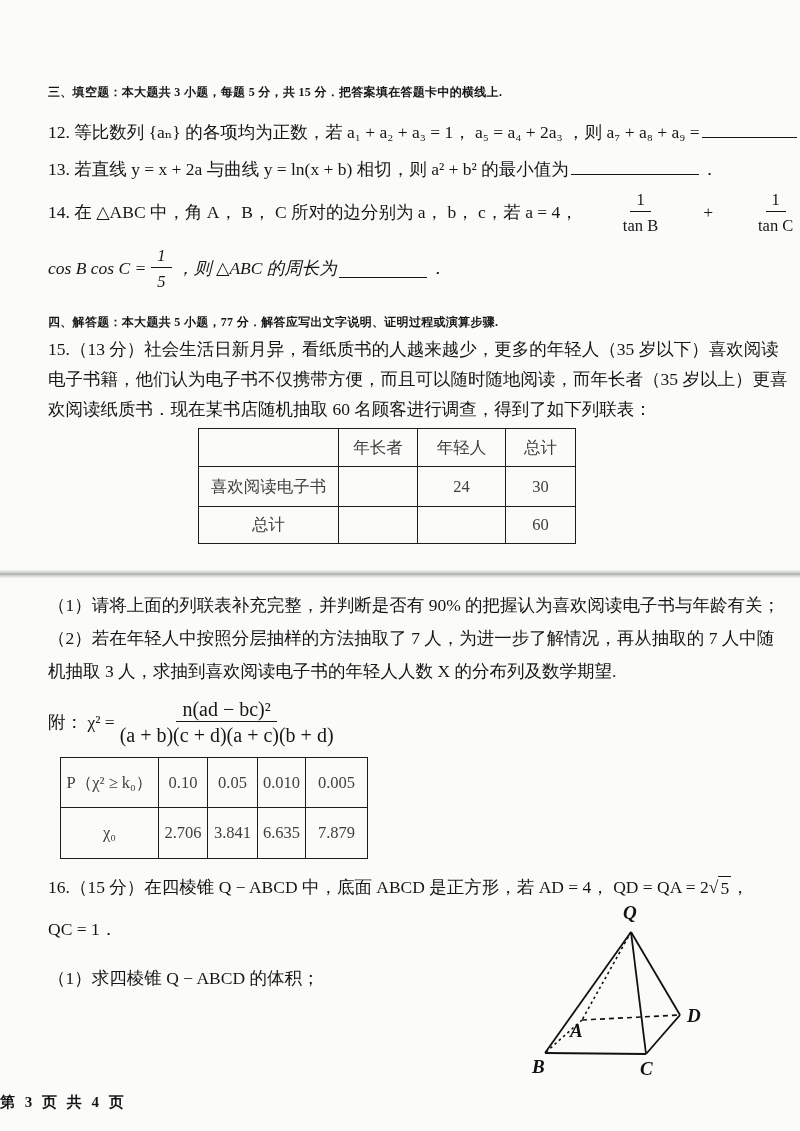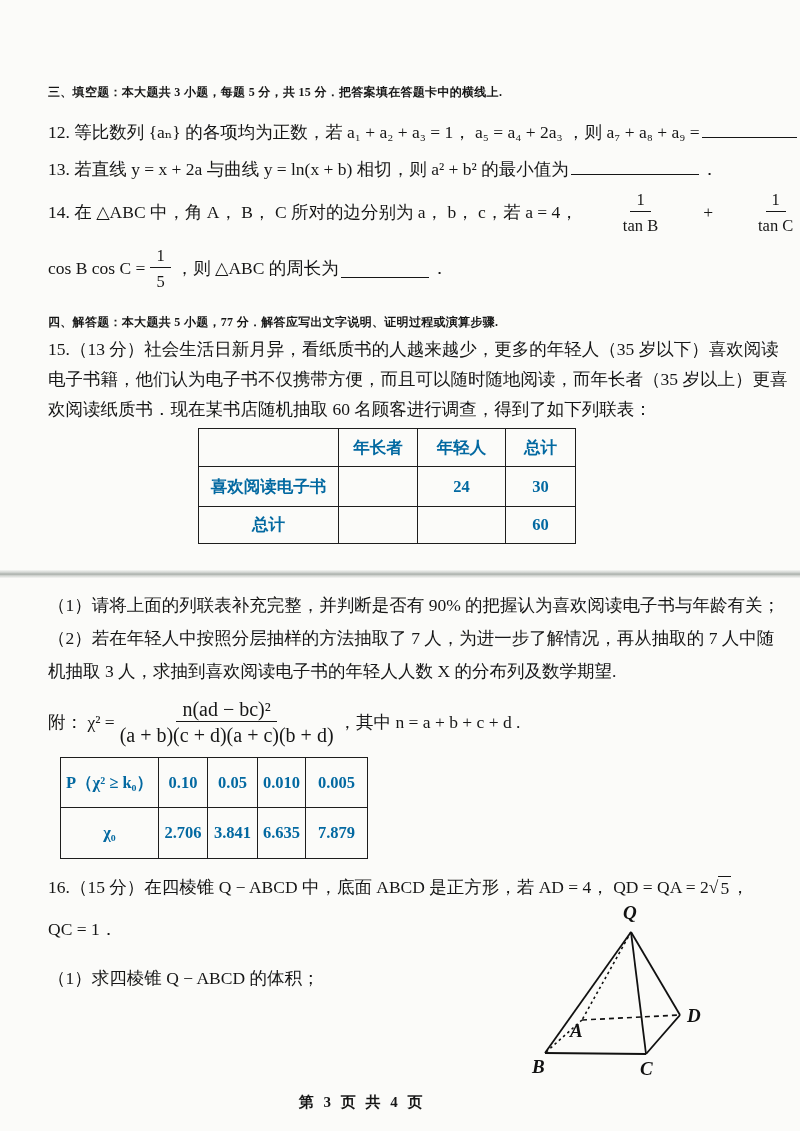--- a/index.html
+++ b/index.html
@@ -29,35 +29,35 @@
     height:1.05em;vertical-align:baseline;margin:0 2px;
   }
   .b95{width:95px;}
   .b128{width:128px;}
   .b88{width:88px;}
   .sqrt{display:inline-flex;align-items:flex-start;}
   .radicand{border-top:1.6px solid #161616;padding:0 2px;}
   table.sheet{border-collapse:collapse;position:absolute;background:transparent;z-index:2;}
   table.sheet td{
     border:1.8px solid #1d1d1d;text-align:center;
-    font-size:16.5px;padding:0 4px;color:#0369a1;font-weight:bold;
+    font-size:16.5px;padding:0 4px;color:#404040;
   }
   .scanband{
     position:absolute;left:0;top:570px;width:800px;height:8px;z-index:1;
     background:linear-gradient(#f3f4f2 0%,#c2c7c3 35%,#9aa19c 52%,#c9cdc9 70%,#f3f4f2 100%);
     opacity:0.85;
   }
   .figure{position:absolute;left:520px;top:901px;z-index:2;}
   .figure text{
     font-family:"Liberation Serif","DejaVu Serif",serif;
     font-style:italic;font-weight:700;font-size:19px;fill:#111;
   }
   .footer{
     position:absolute;left:0;top:1093px;width:724px;
-    text-align:center;font-size:15px;font-weight:700;letter-spacing:3px;
+    font-size:15px;font-weight:700;letter-spacing:3px;
   }
 </style>
 </head>
 <body>
 
 <div class="page">
 
   <div class="scanband"></div>
 
   <div class="line bold" style="top:81px;">三、填空题：本大题共 3 小题，每题 5 分，共 15 分．把答案填在答题卡中的横线上.</div>
@@ -77,21 +77,21 @@
       <span class="den">tan B</span>
     </span>
     <span>+</span>
     <span class="frac">
       <span class="num">1</span>
       <span class="den">tan C</span>
     </span>
     <span>= 1 且</span>
   </div>
 
-  <div class="line mathline" style="top:238px;">
+  <div class="line mathline" style="top:238px;font-style:italic;">
     <span>cos B cos C =</span>
     <span class="frac">
       <span class="num">1</span>
       <span class="den">5</span>
     </span>
     <span>，则 △ABC 的周长为</span>
     <span class="blank b88"></span>
     <span>．</span>
   </div>
 
@@ -133,21 +133,20 @@
   <div class="line" style="top:594px;">（1）请将上面的列联表补充完整，并判断是否有 90% 的把握认为喜欢阅读电子书与年龄有关；</div>
   <div class="line" style="top:627px;">（2）若在年轻人中按照分层抽样的方法抽取了 7 人，为进一步了解情况，再从抽取的 7 人中随</div>
   <div class="line" style="top:660px;">机抽取 3 人，求抽到喜欢阅读电子书的年轻人人数 X 的分布列及数学期望.</div>
 
   <div class="line mathline" style="top:692px;">
     <span>附： χ² =</span>
     <span class="frac" style="font-size:20px">
       <span class="num">n(ad − bc)²</span>
       <span class="den">(a + b)(c + d)(a + c)(b + d)</span>
     </span>
-    <span>，其中 n = a + b + c + d .</span>
   </div>
 
   <table class="sheet" style="left:60px;top:757px;">
     <colgroup>
         <col style="width:98px">
         <col style="width:49px">
         <col style="width:50px">
         <col style="width:48px">
         <col style="width:62px">
       </colgroup>

